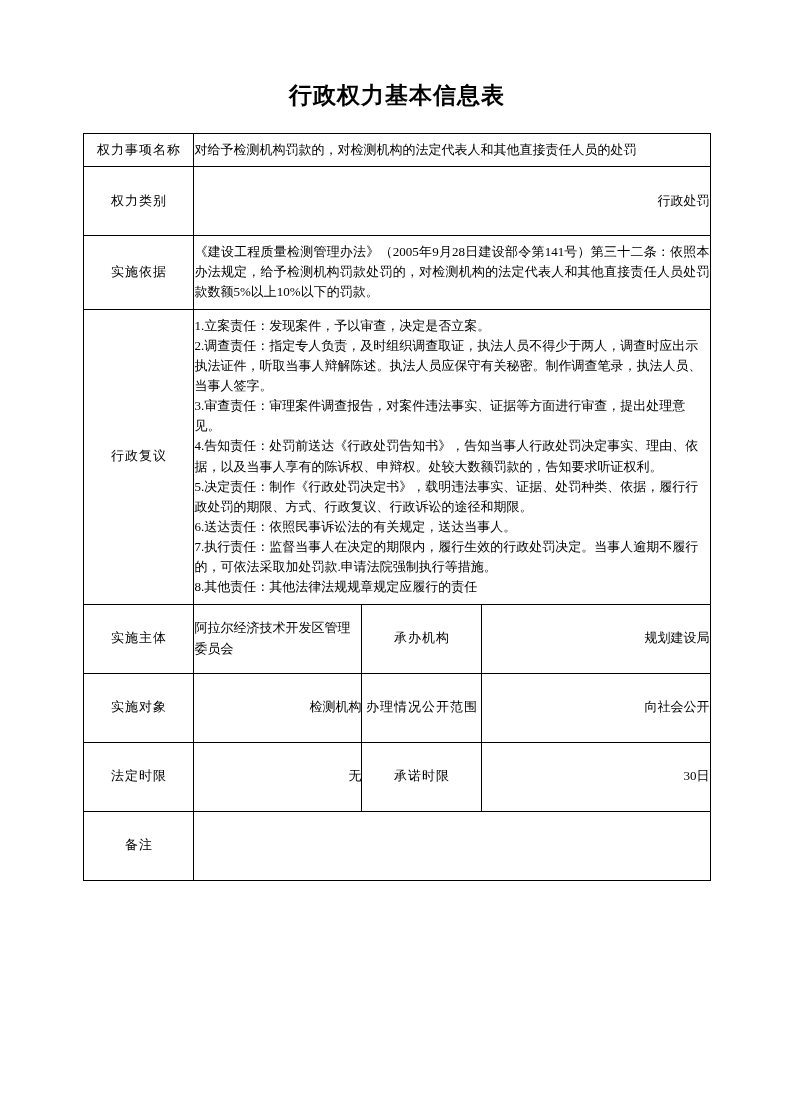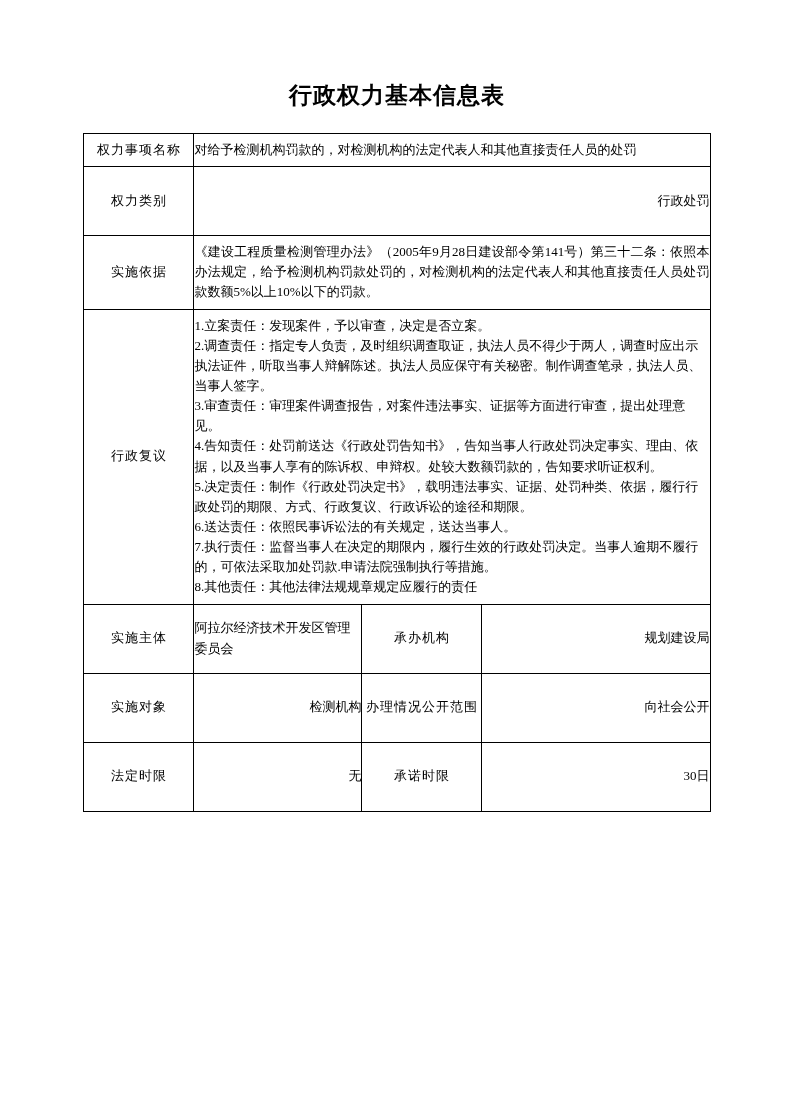--- a/index.html
+++ b/index.html
@@ -126,16 +126,20 @@
         <td class="value-center tall">检测机构</td>
         <td class="label tall two-line">办理情况公开范围</td>
         <td class="value-center tall">向社会公开</td>
       </tr>
       <tr>
         <td class="label tall">法定时限</td>
         <td class="value-center tall">无</td>
         <td class="label tall">承诺时限</td>
         <td class="value-center tall">30日</td>
       </tr>
+      <tr>
+        <td class="label tall">备注</td>
+        <td class="value-center tall" colspan="3"></td>
+      </tr>
     </tbody>
   </table>
 
 </div>
 
 </body></html>

